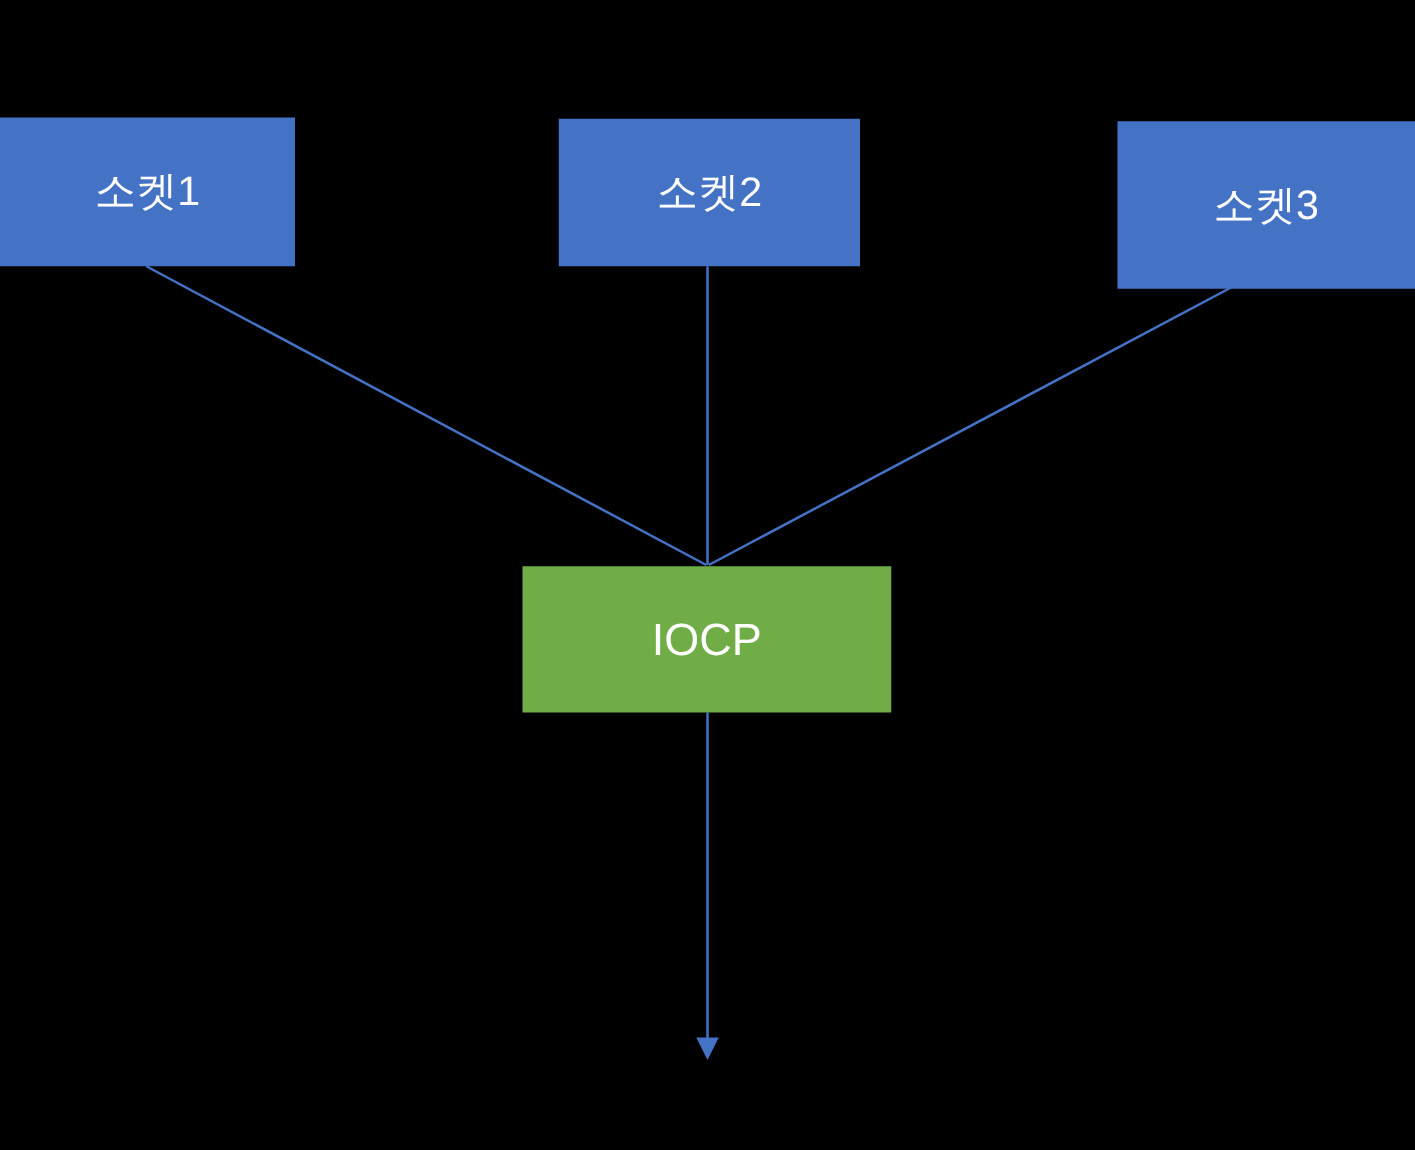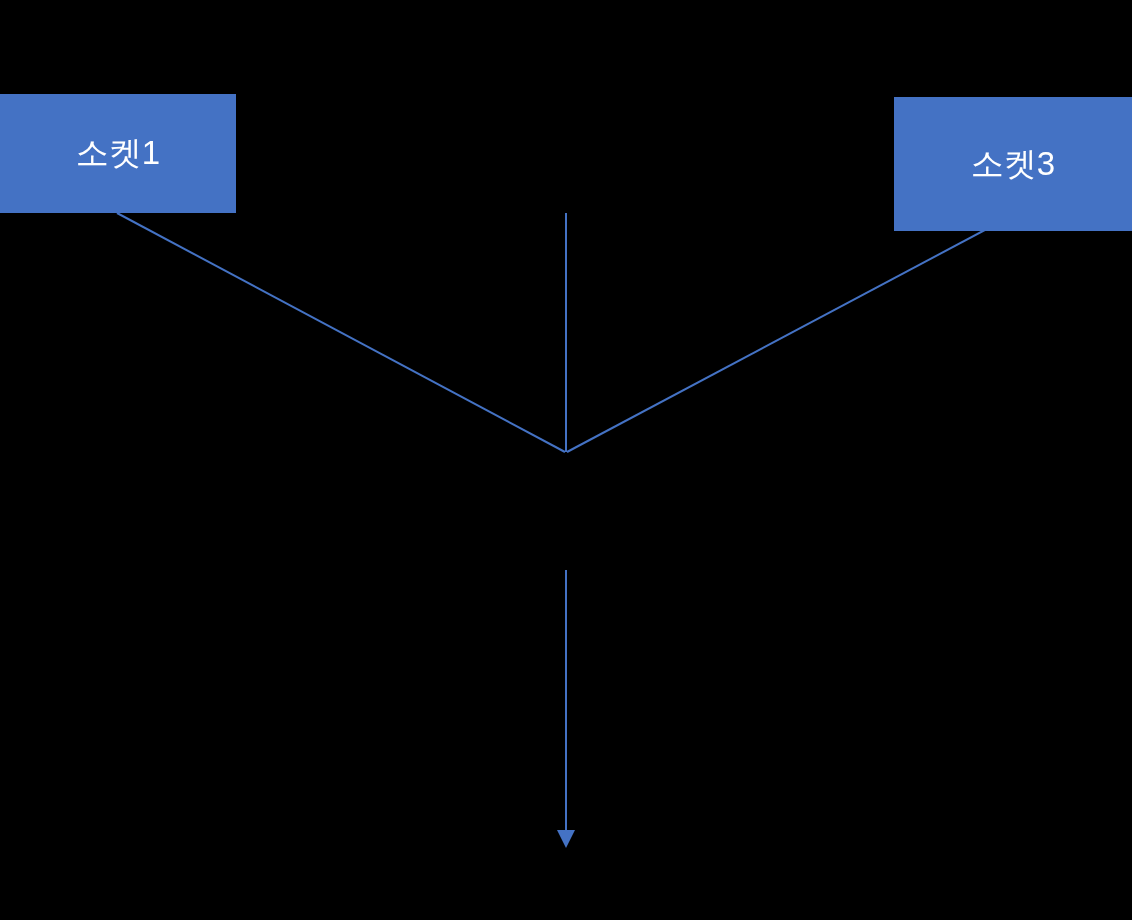--- a/index.html
+++ b/index.html
@@ -65,19 +65,25 @@
     <line class="edge" x1="566" y1="213" x2="566" y2="452"></line>
     <line class="edge" x1="1015" y1="214" x2="567" y2="452"></line>
     <line class="edge" x1="566" y1="570" x2="566" y2="831"></line>
     <polygon class="arrowhead" points="566,848 557,830 575,830"></polygon>
   </svg>
 
   <div class="node socket" id="node-socket1">
     <span>소켓1</span>
   </div>
 
+  <div class="node socket" id="node-socket2">
+    <span>소켓2</span>
+  </div>
 
   <div class="node socket" id="node-socket3">
     <span>소켓3</span>
   </div>
 
+  <div class="node process" id="node-iocp">
+    <span>IOCP</span>
+  </div>
 
 </div>
 
 </body></html>

